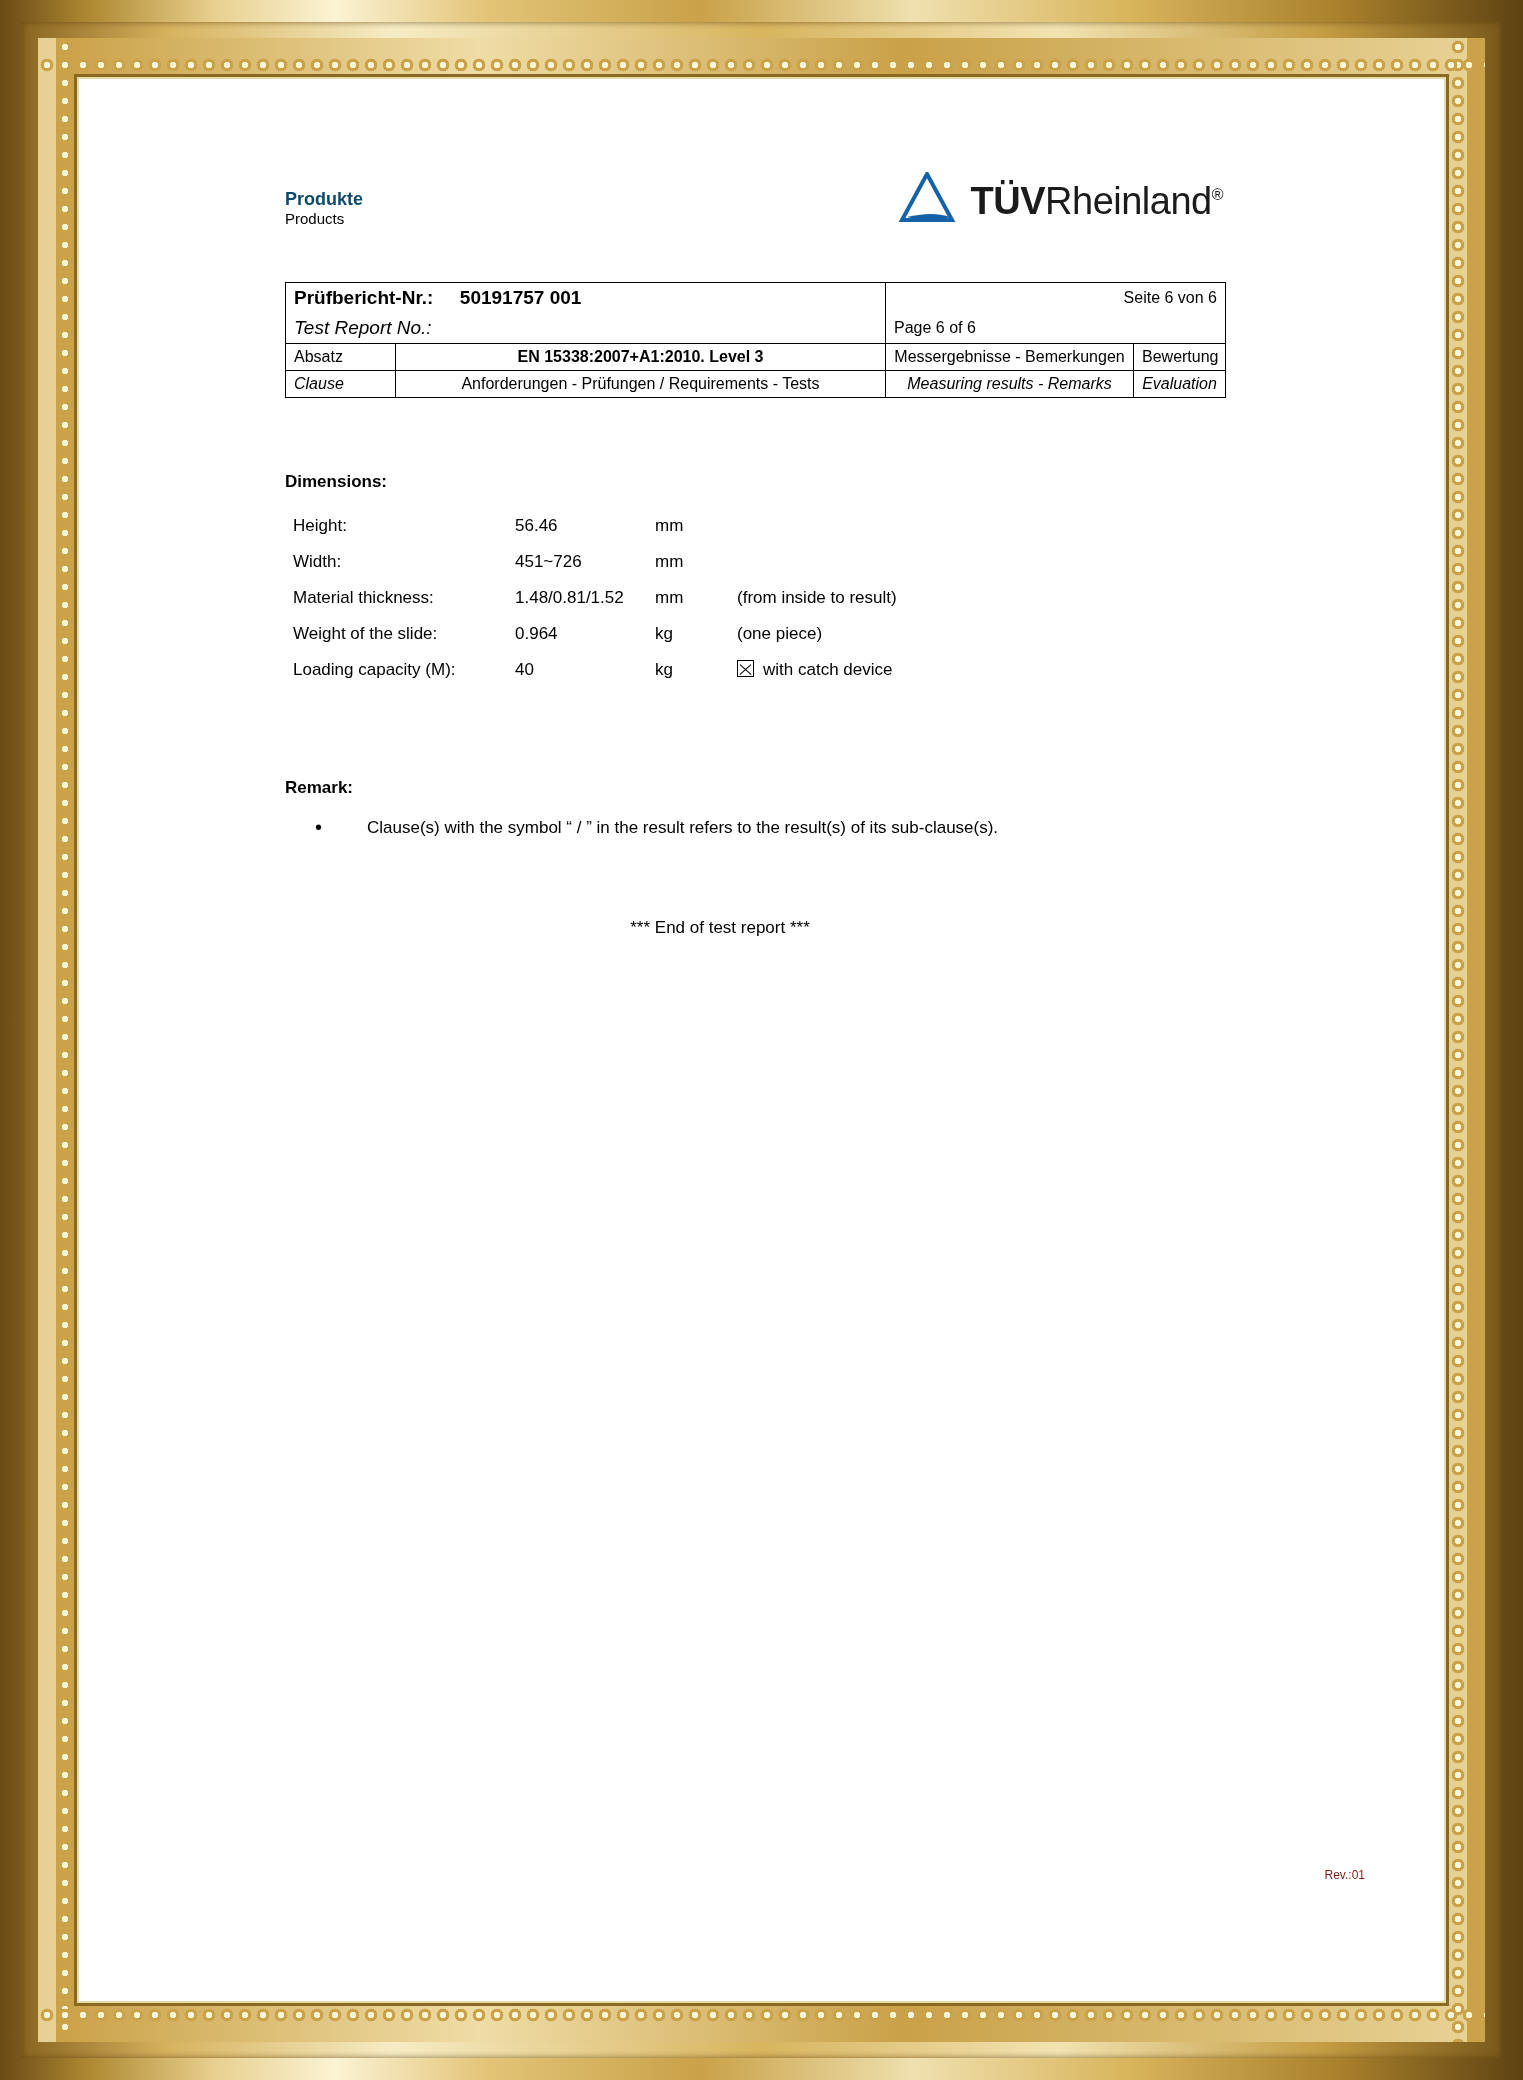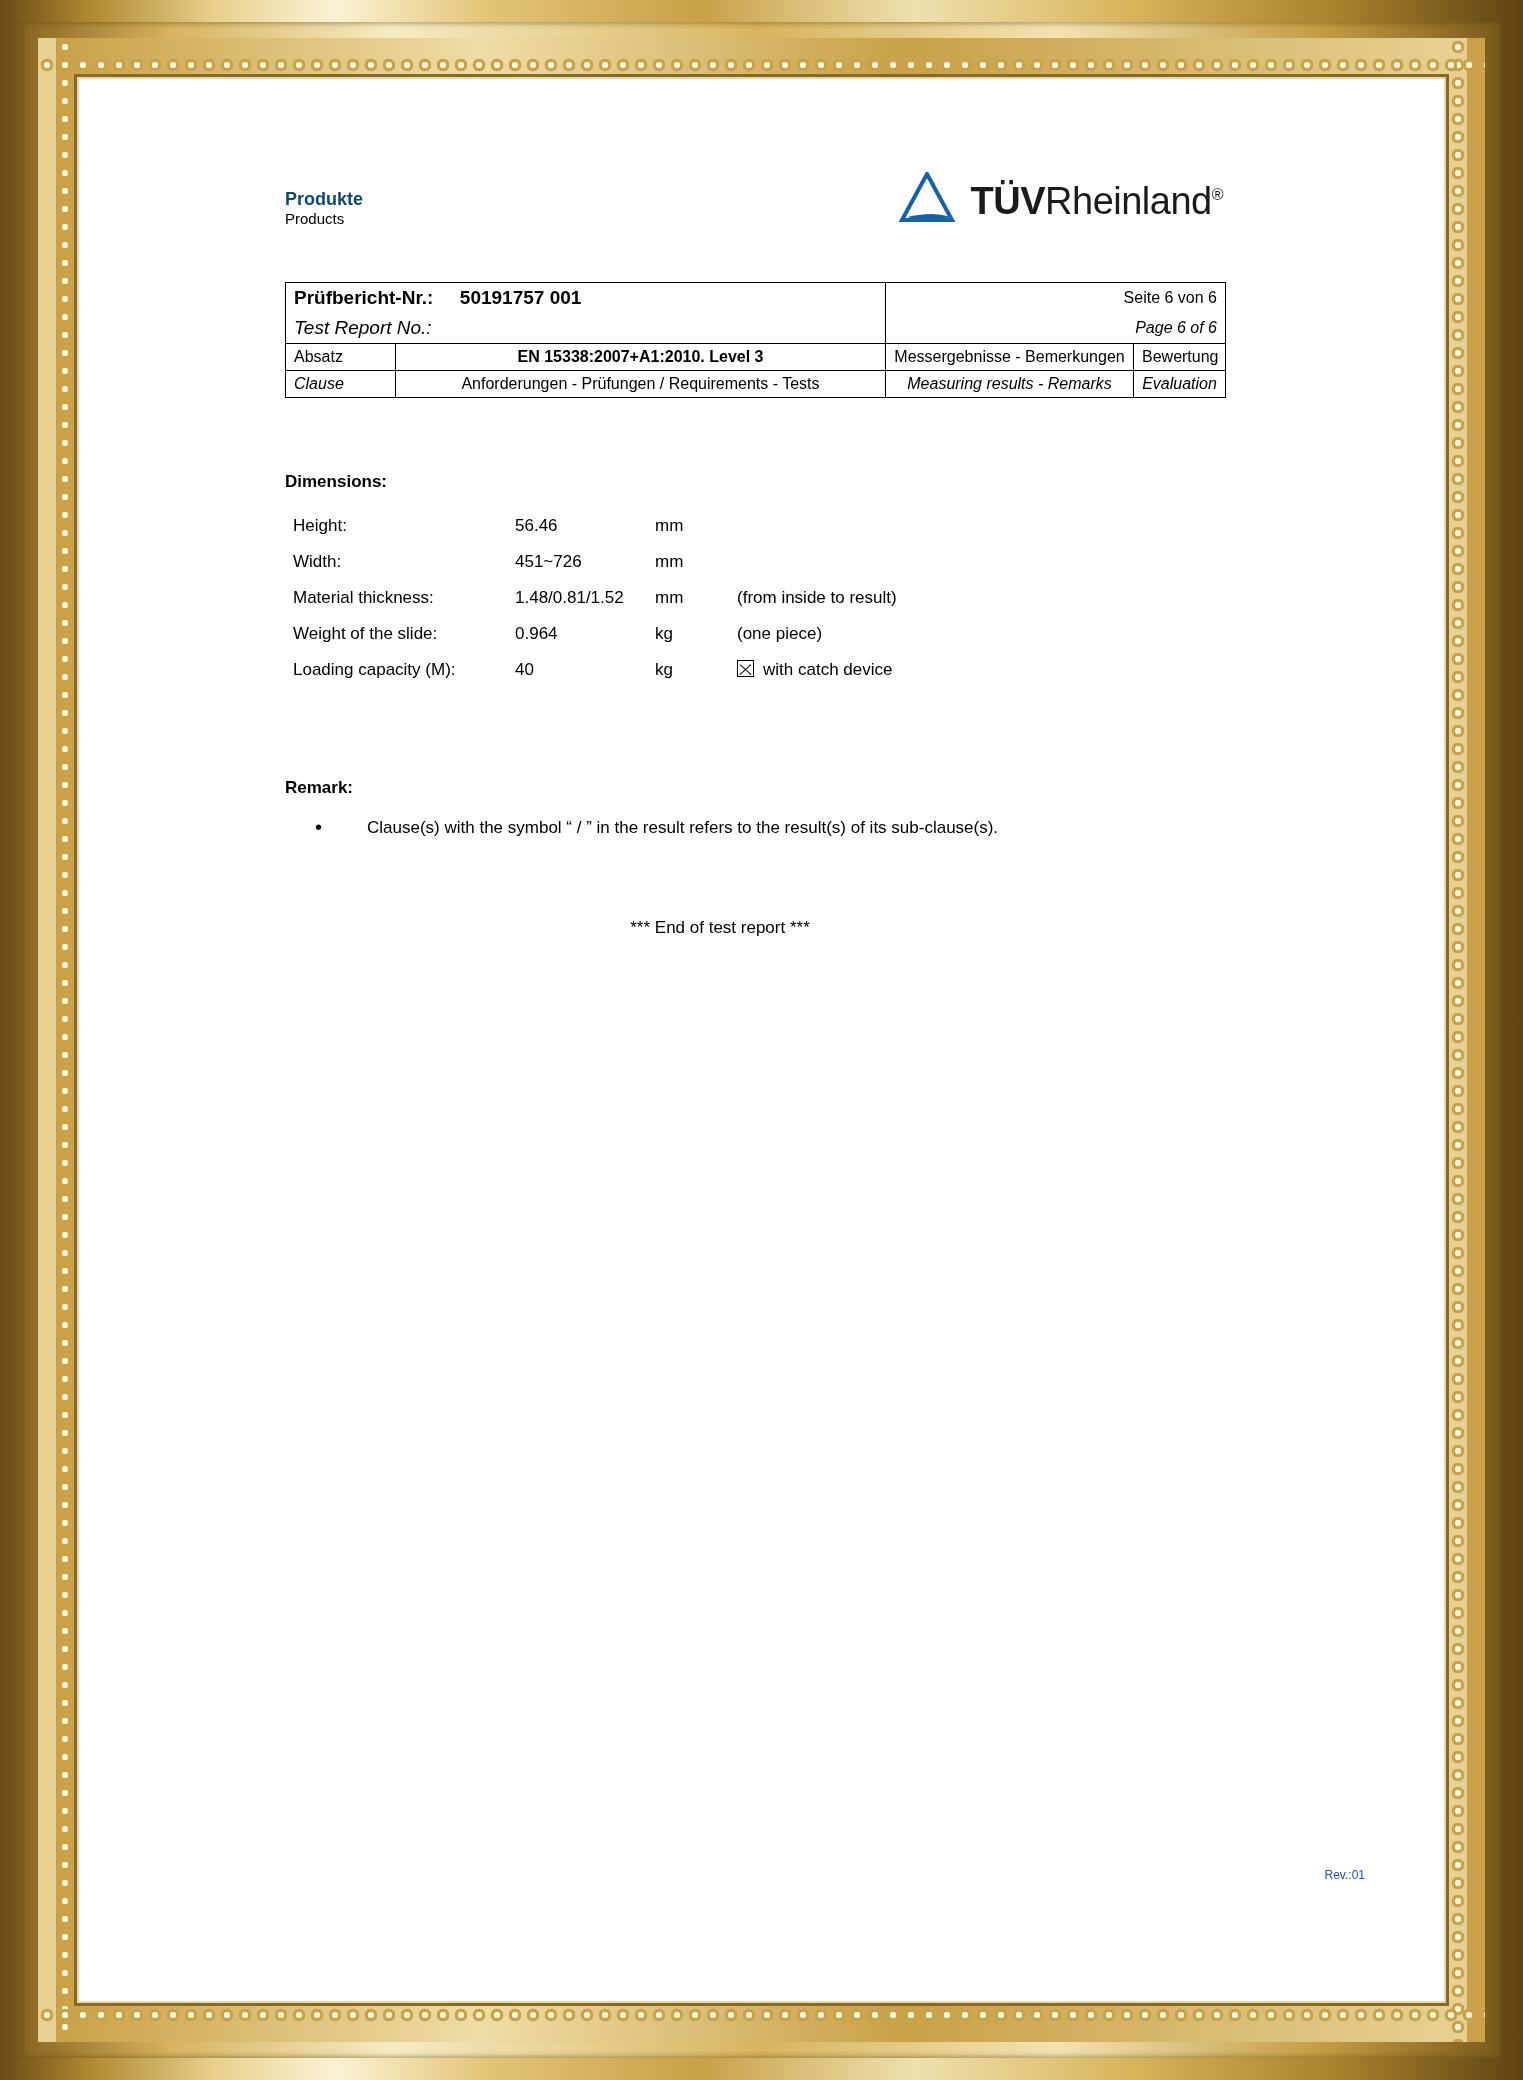--- a/index.html
+++ b/index.html
@@ -123,21 +123,21 @@
     border: 1.5px solid #000;
     padding: 4px 8px;
     vertical-align: middle;
     font-size: 16px;
     color: #000;
   }
   .cell-title-de { font-weight: bold; font-size: 19px; }
   .cell-title-en { font-style: italic; font-size: 19px; }
   .nrval { font-weight: bold; font-size: 19px; padding-left: 22px; }
   .pg-de { text-align: right; font-size: 16px; }
-  .pg-en { text-align: right; font-style: italic; font-size: 16px; }
+  .pg-en { text-align: left; font-size: 16px; }
   .no-b-bottom { border-bottom: none !important; }
   .no-b-top { border-top: none !important; }
   .ctr { text-align: center; }
   .b { font-weight: bold; }
   .it { font-style: italic; }
 
   
   .section-title {
     margin-top: 74px;
     margin-left: 80px;
@@ -200,21 +200,21 @@
     margin-top: 80px;
     text-align: center;
     font-size: 17px;
     width: 1030px;
   }
   .rev {
     position: absolute;
     right: 78px;
     bottom: 118px;
     font-size: 12px;
-    color: #1d4ed8;
+    color: #7f1d1d;
   }
 </style>
 </head>
 <body>
 
 <div class="frame-outer">
   <div class="frame-bevel"></div>
   <div class="beads"></div>
   <div class="frame-inner-line"></div>
 </div>

